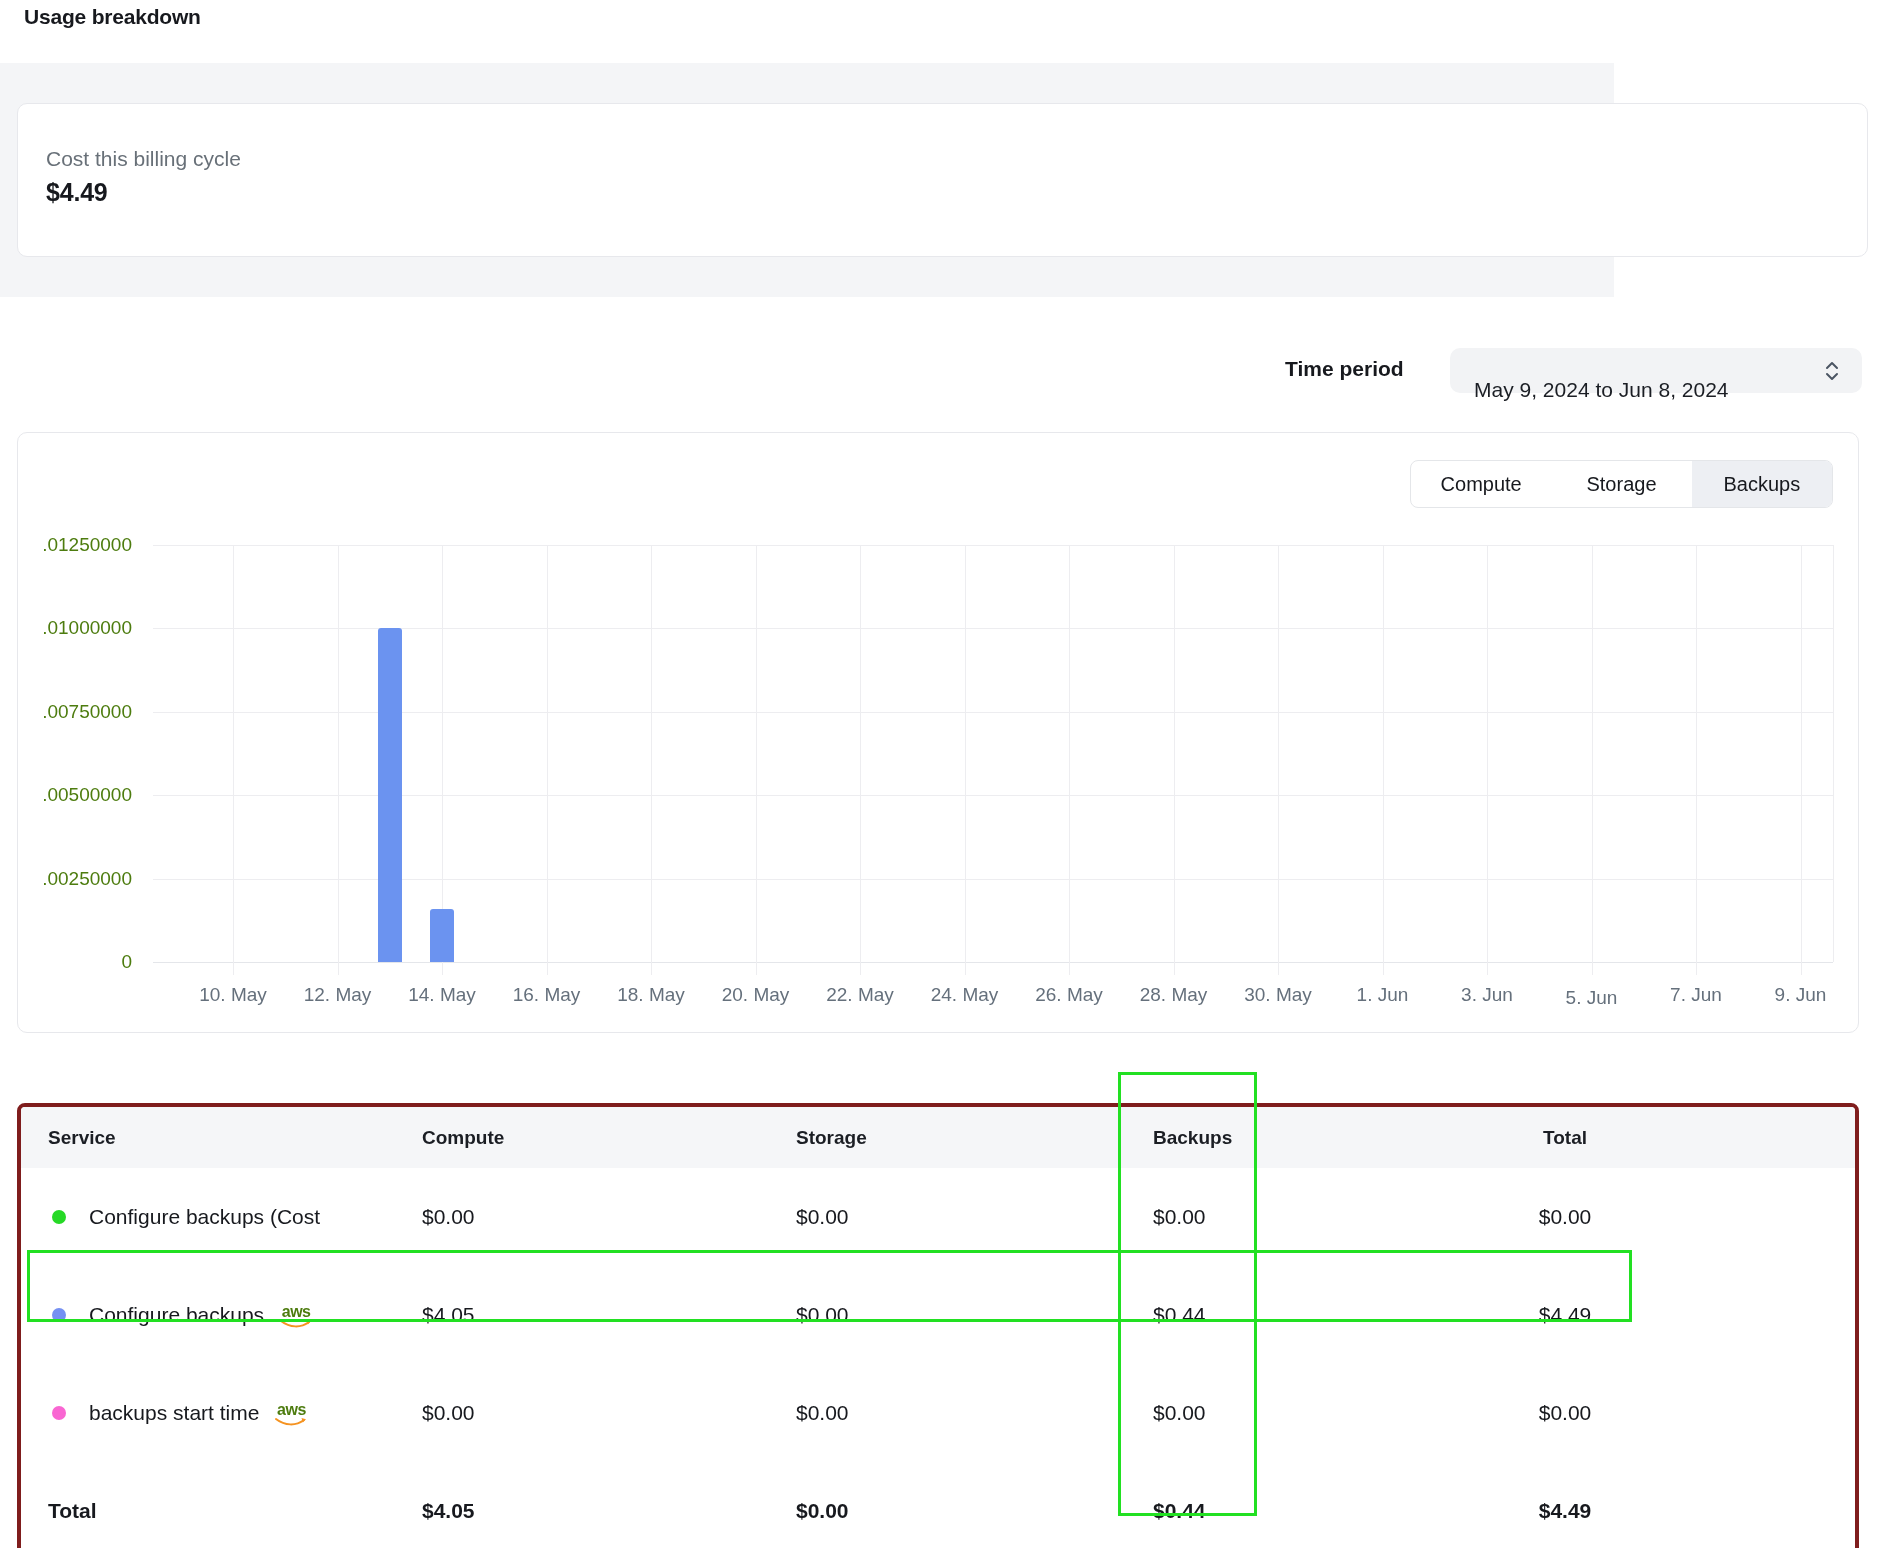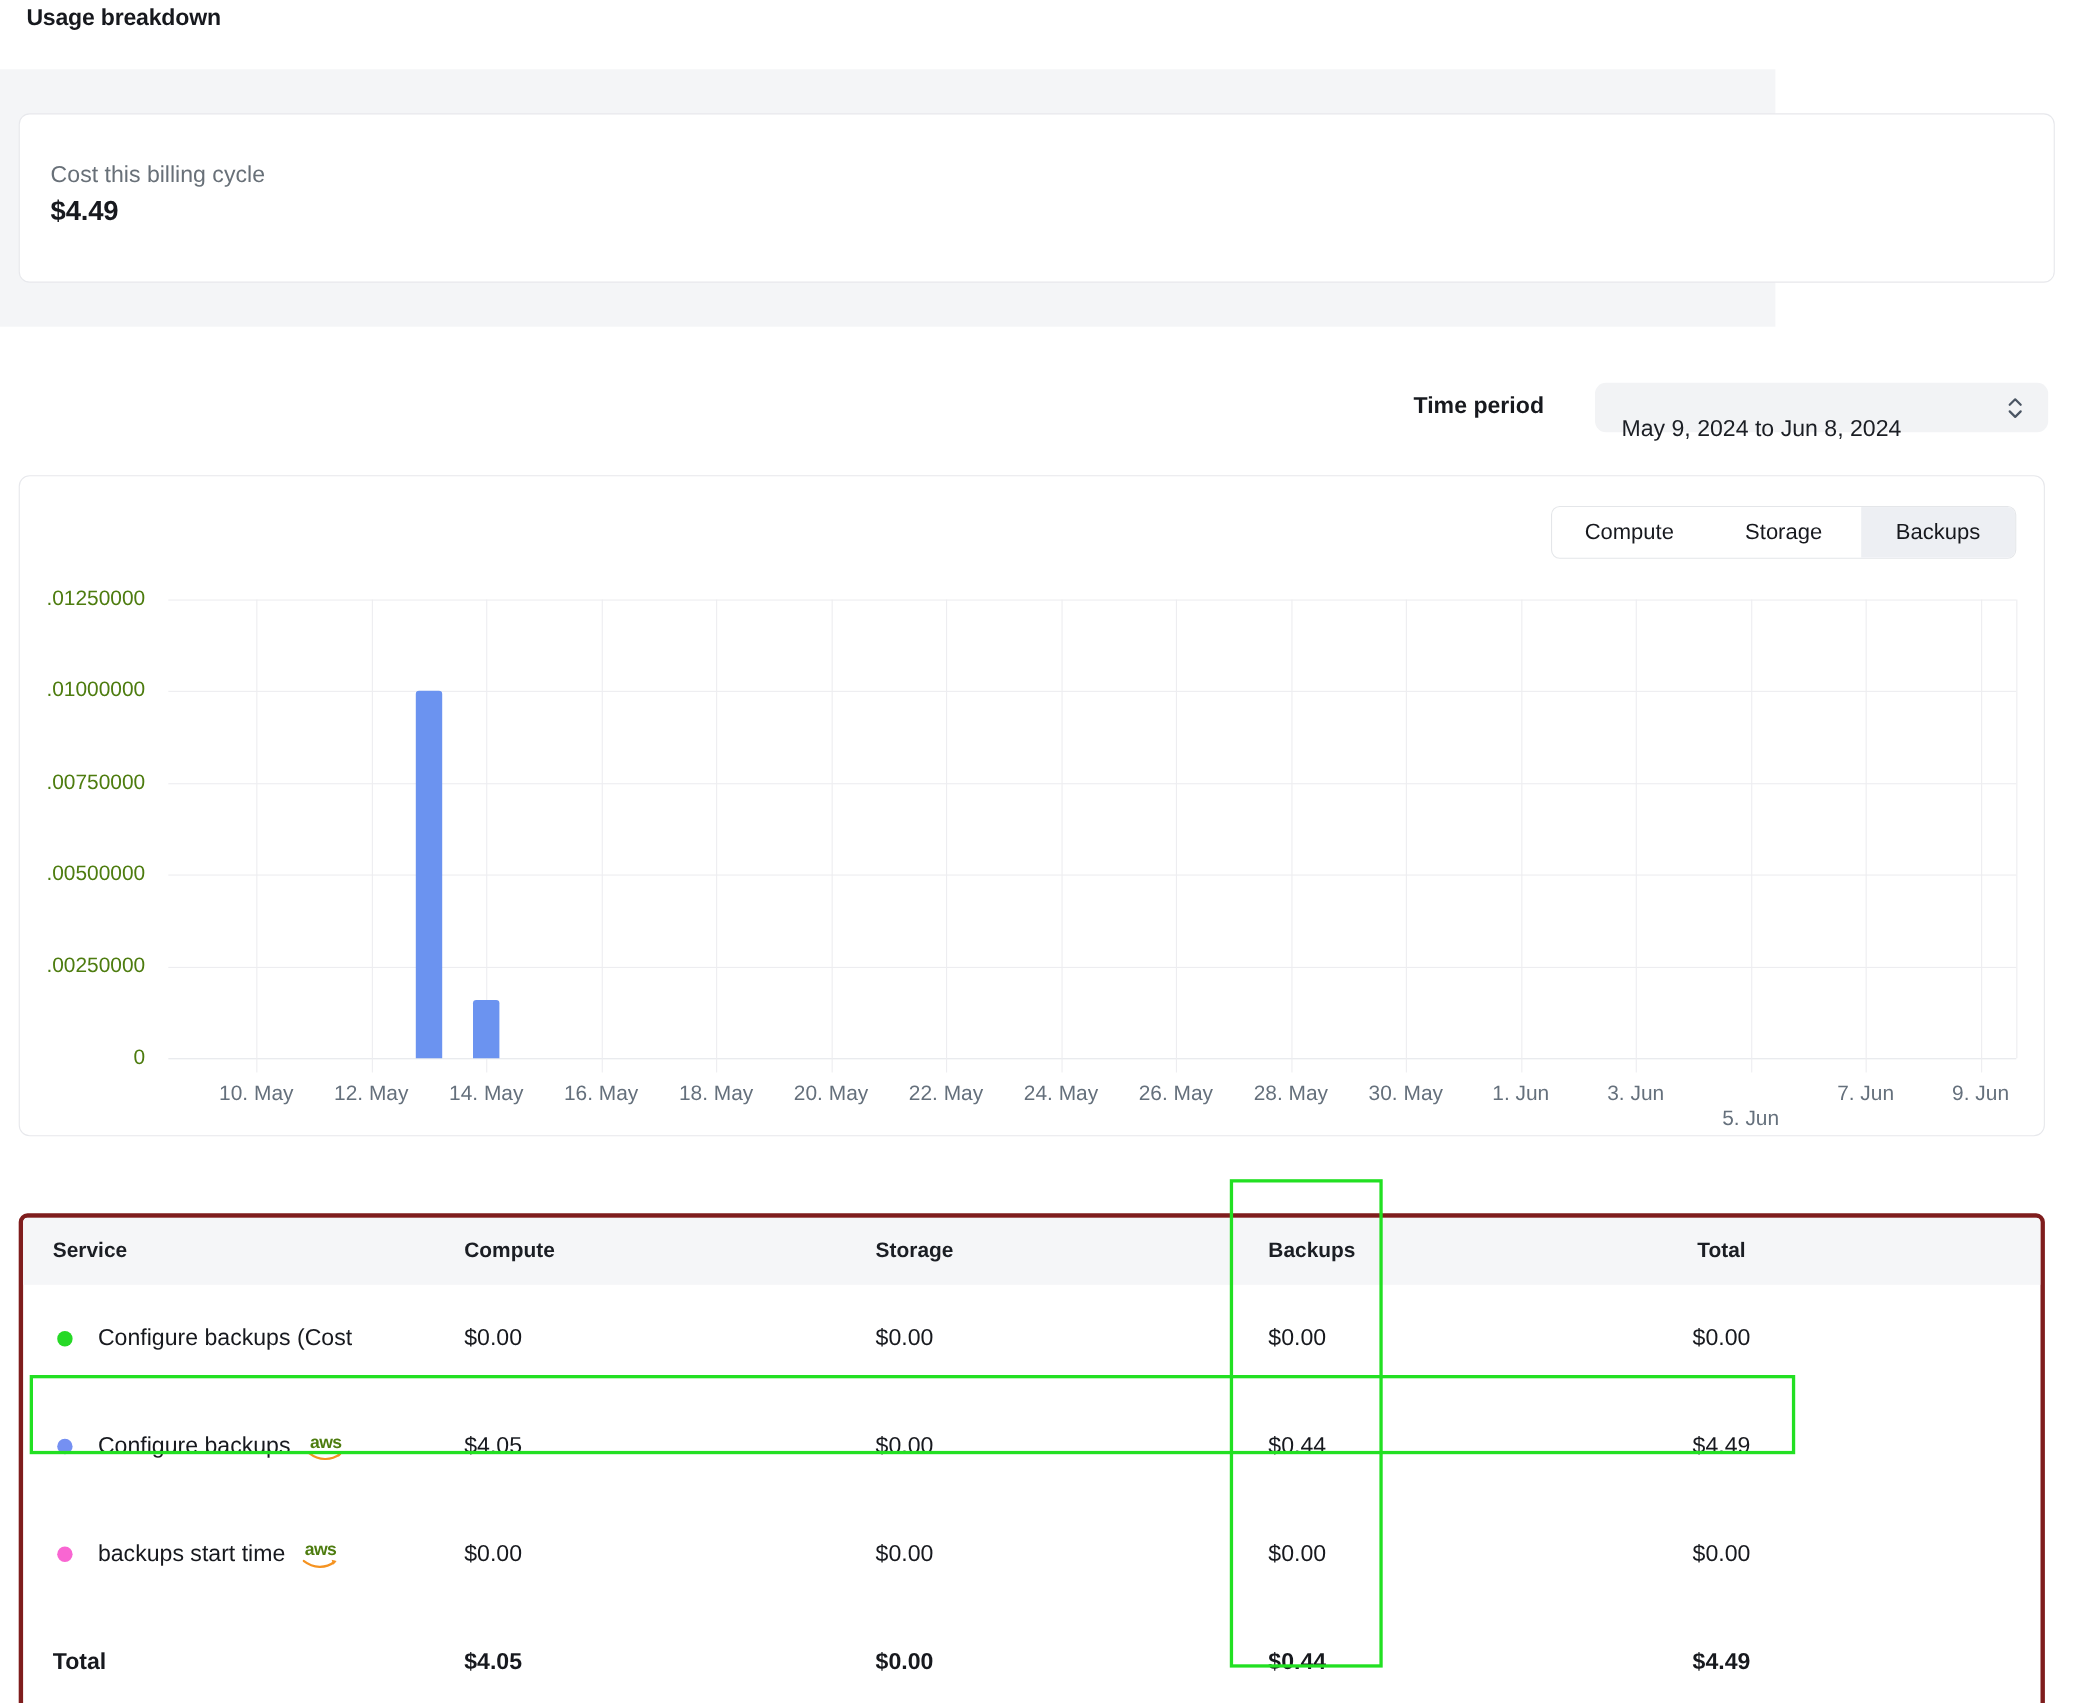--- a/index.html
+++ b/index.html
@@ -122,21 +122,21 @@
       <div class="xl" style="left: 916px; top: 439px;">26. May</div>
       <div class="gl-v" style="left: 1020.5px; height: 430px;"></div>
       <div class="xl" style="left: 1020.5px; top: 439px;">28. May</div>
       <div class="gl-v" style="left: 1125px; height: 430px;"></div>
       <div class="xl" style="left: 1125px; top: 439px;">30. May</div>
       <div class="gl-v" style="left: 1229.5px; height: 430px;"></div>
       <div class="xl" style="left: 1229.5px; top: 439px;">1. Jun</div>
       <div class="gl-v" style="left: 1334px; height: 430px;"></div>
       <div class="xl" style="left: 1334px; top: 439px;">3. Jun</div>
       <div class="gl-v" style="left: 1438.5px; height: 430px;"></div>
-      <div class="xl" style="left: 1438.5px; top: 462px;">5. Jun</div>
+      <div class="xl" style="left: 1438.5px; top: 442px;">5. Jun</div>
       <div class="gl-v" style="left: 1543px; height: 430px;"></div>
       <div class="xl" style="left: 1543px; top: 439px;">7. Jun</div>
       <div class="gl-v" style="left: 1647.5px; height: 430px;"></div>
       <div class="xl" style="left: 1647.5px; top: 439px;">9. Jun</div>
       <div class="gl-v" style="left: 1680px; height: 417px;"></div>
       <div class="bar" style="left: 224.75px; width: 24px; top: 83.4px; height: 333.6px; background: rgb(107, 147, 240);"></div>
       <div class="bar" style="left: 277px; width: 24px; top: 363.624px; height: 53.376px; background: rgb(107, 147, 240);"></div>
     </div>
 </div>
 

